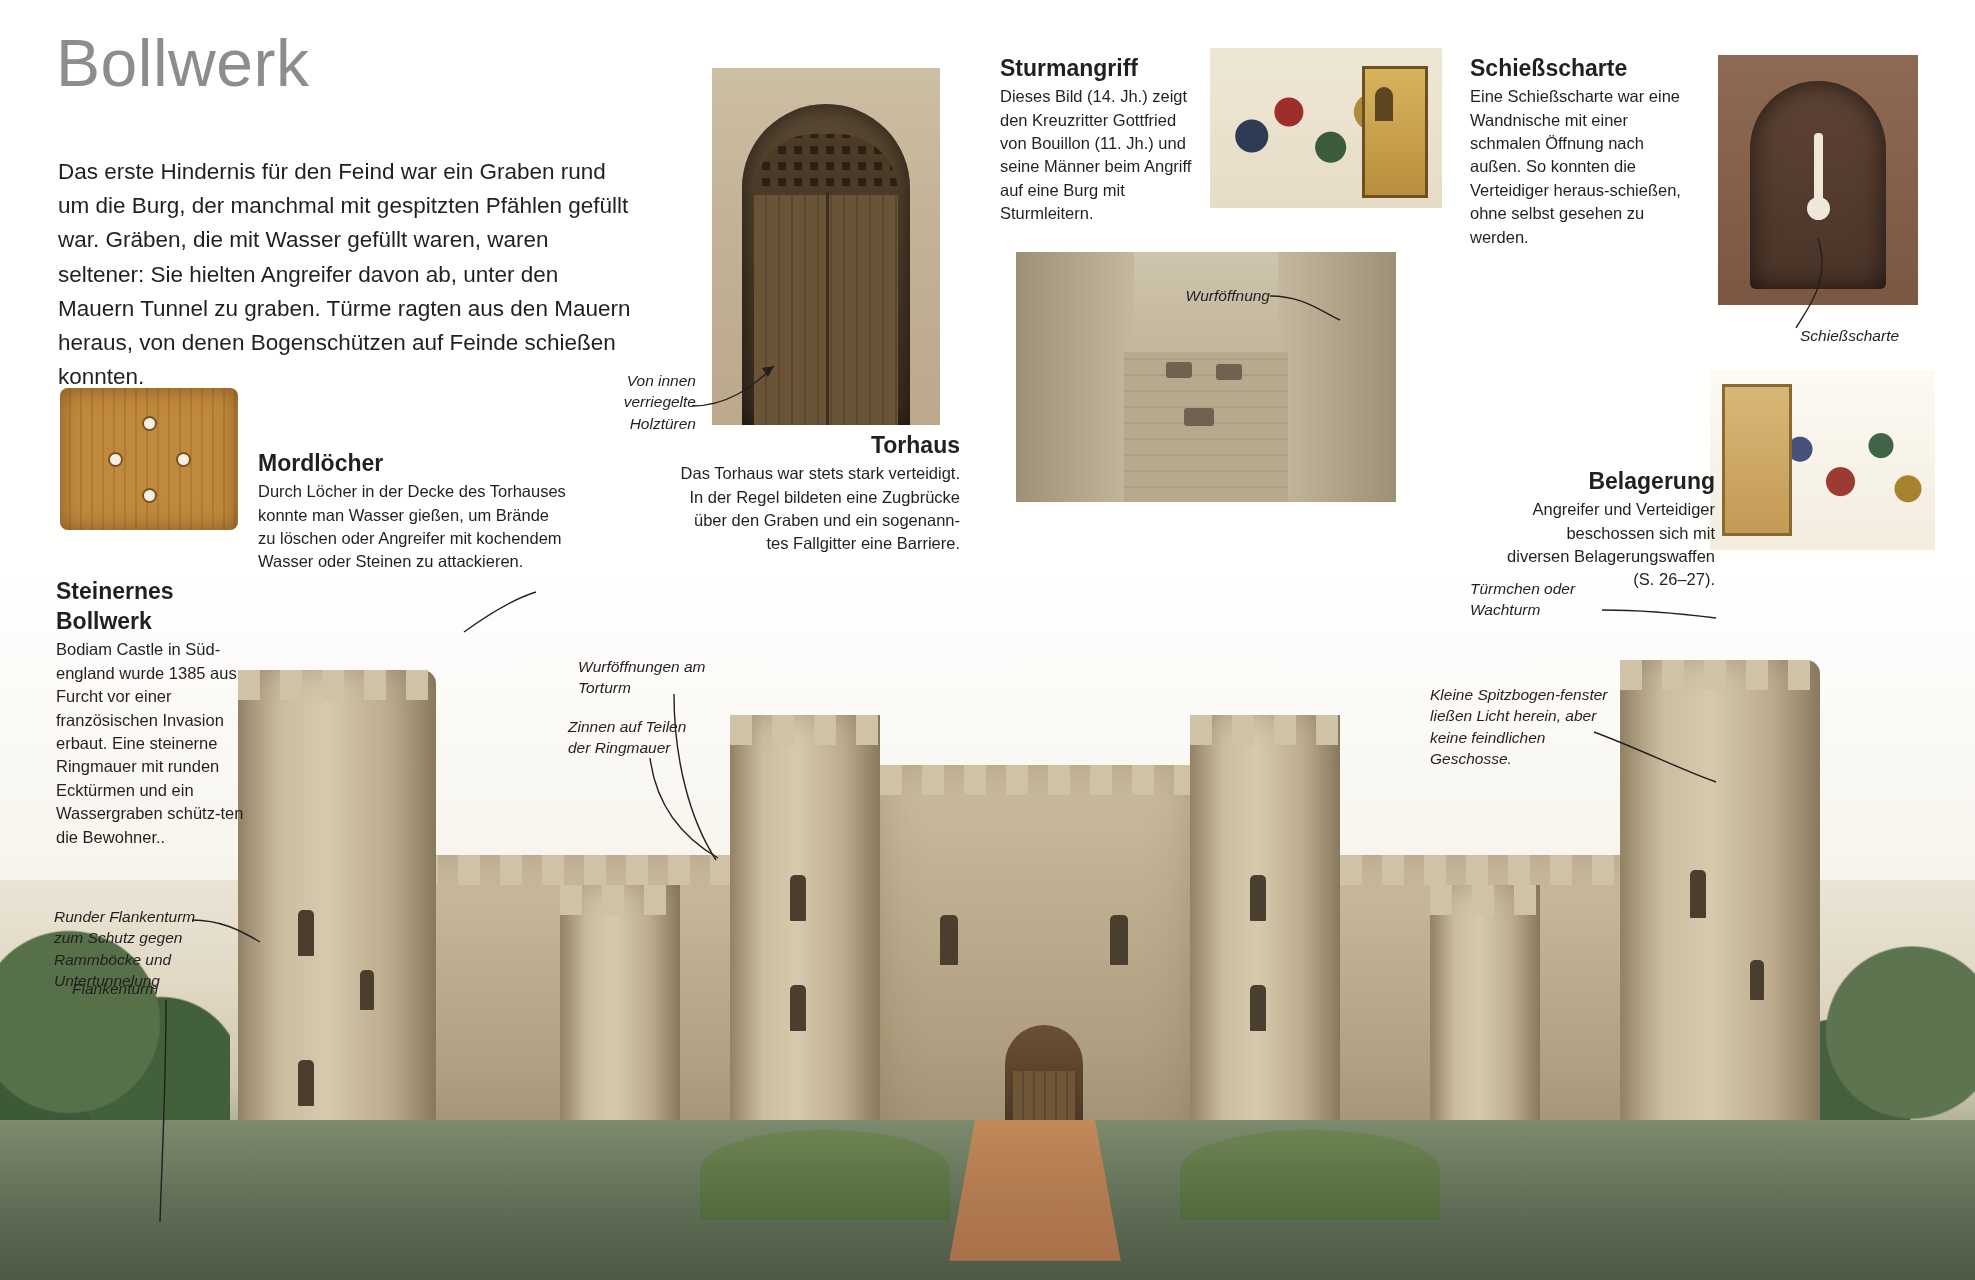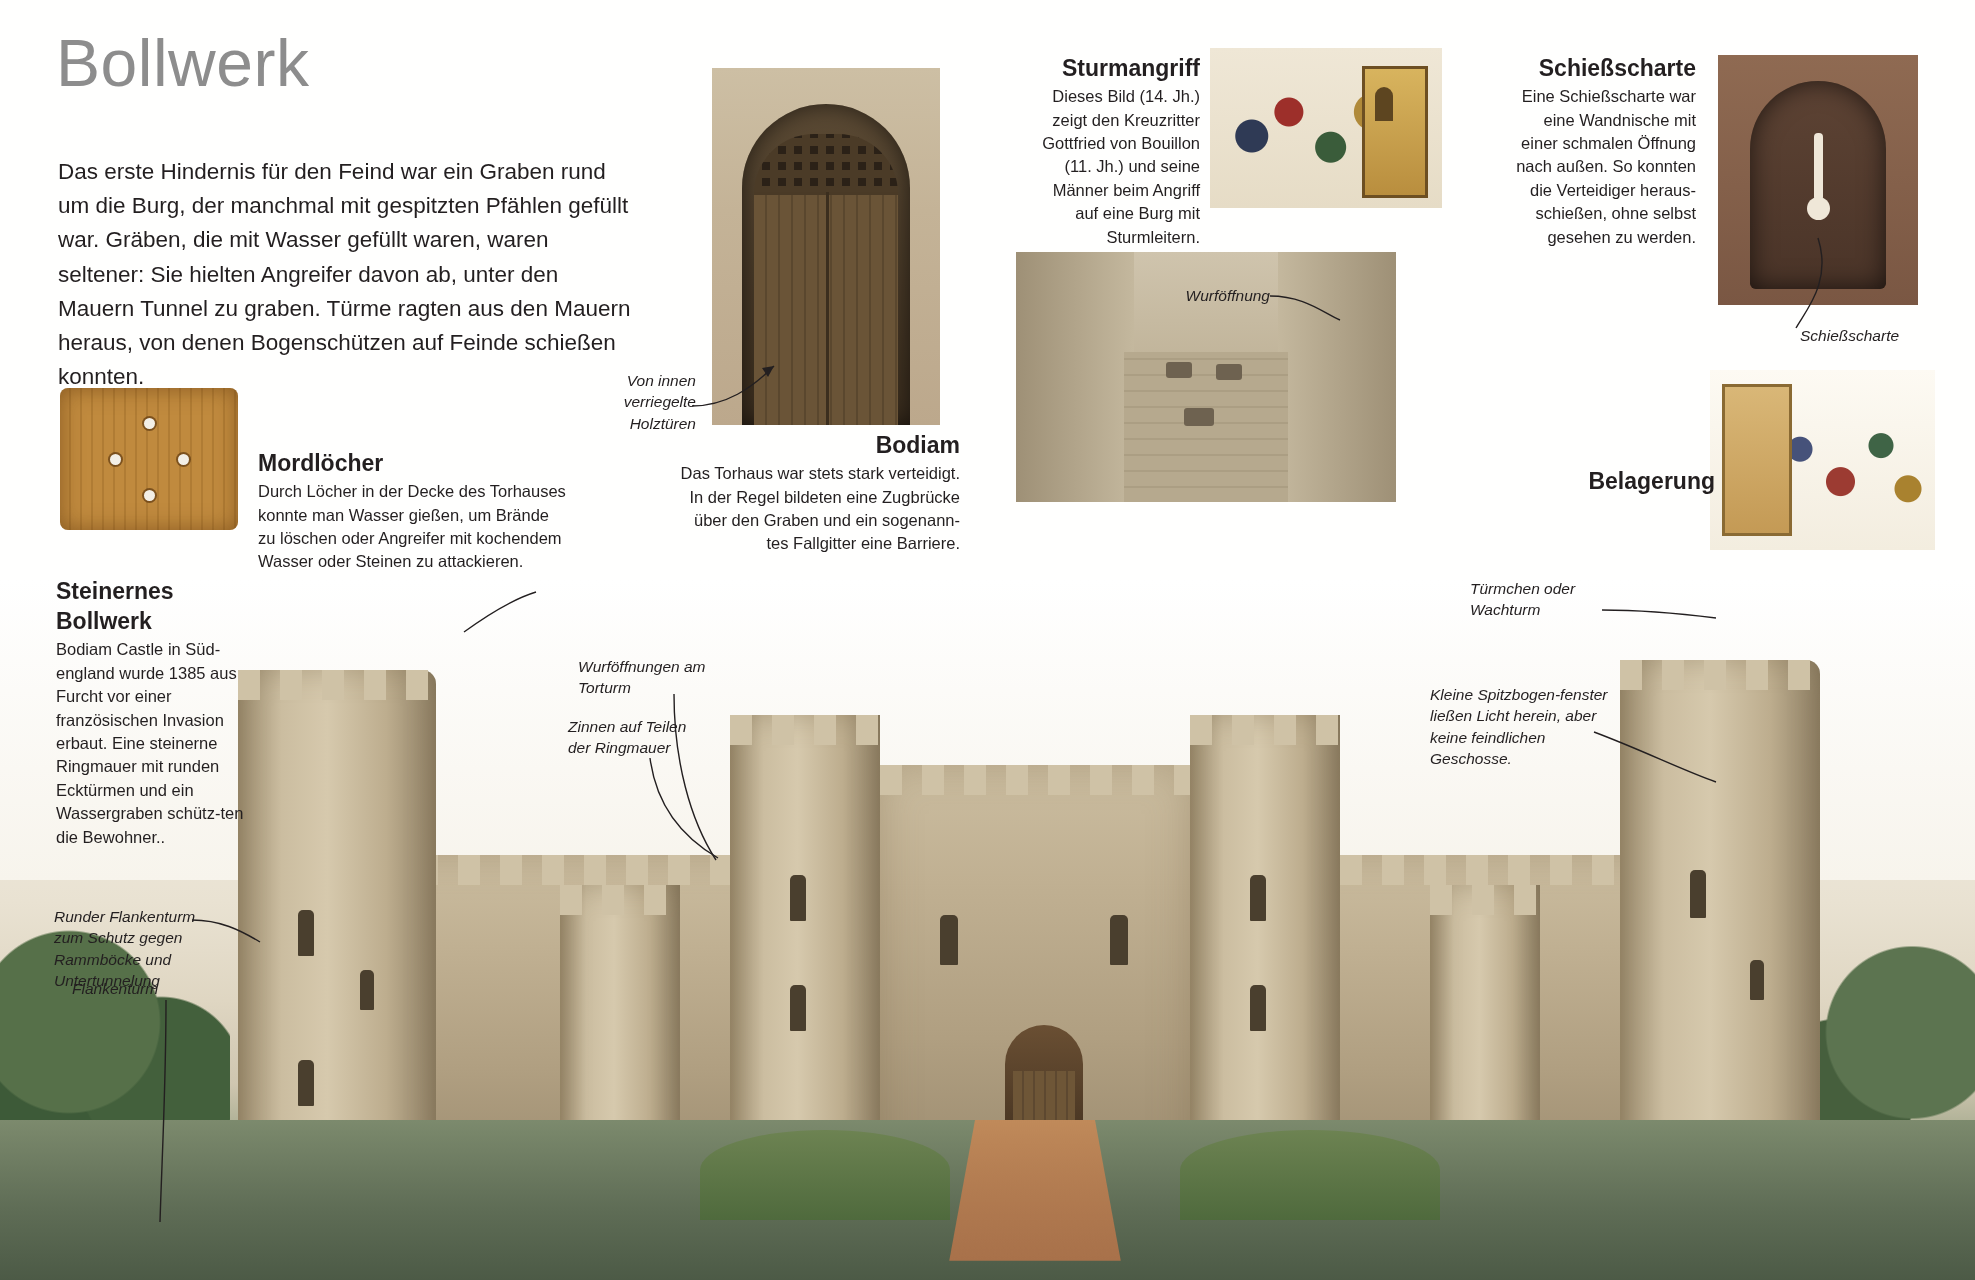--- a/index.html
+++ b/index.html
@@ -53,21 +53,21 @@
     font-size: 16.5px;
     line-height: 1.42;
     color: #231f20;
   }
   .callout {
     font-size: 15.5px;
     line-height: 1.38;
     font-style: italic;
     color: #231f20;
   }
-  .cen { text-align: right; margin-left: 40px; }
+  .cen { text-align: left; }
   .rt  { text-align: right; }
 
   
   .ph { position: absolute; overflow: hidden; }
 
   
   .ph-door {
     left: 712px; top: 68px; width: 228px; height: 357px;
     background:
       linear-gradient(180deg,#cdbfa4 0%,#c4b397 40%,#bca88c 100%);
@@ -397,24 +397,25 @@
     <path d="M58,6 C72,50 46,78 36,96" stroke="#231f20" stroke-width="1.4" fill="none"></path>
   </svg>
 
   <div class="callout rt" style="position:absolute;left:1140px;top:285px;width:130px;">Wurföffnung</div>
   <svg class="leader" style="left:1268px;top:290px;width:110px;height:50px;">
     <path d="M2,6 C36,6 54,22 72,30" stroke="#231f20" stroke-width="1.4" fill="none"></path>
   </svg>
 
   <div class="blk" style="left:1500px;top:468px;width:215px;">
     <div class="head rt">Belagerung</div>
+    <div class="body rt">Angreifer und Verteidiger beschossen sich mit diversen Belagerungswaffen (S. 26–27).</div>
   </div>
 
   <div class="blk" style="left:672px;top:432px;width:288px;">
-    <div class="head rt">Bodiam</div>
+    <div class="head rt">Torhaus</div>
     <div class="body rt">Das Torhaus war stets stark verteidigt. In der Regel bildeten eine Zugbrücke über den Graben und ein sogenann-tes Fallgitter eine Barriere.</div>
   </div>
   <div class="callout rt" style="position:absolute;left:576px;top:370px;width:120px;">Von innen verriegelte Holztüren</div>
   <svg class="leader" style="left:690px;top:358px;width:110px;height:60px;">
     <path d="M2,48 C36,48 62,30 84,8" stroke="#231f20" stroke-width="1.4" fill="none"></path>
     <path d="M84,8 l-12,2 l6,9 z" fill="#231f20"></path>
   </svg>
 
   <div class="blk" style="left:258px;top:450px;width:310px;">
     <div class="head">Mordlöcher</div>

